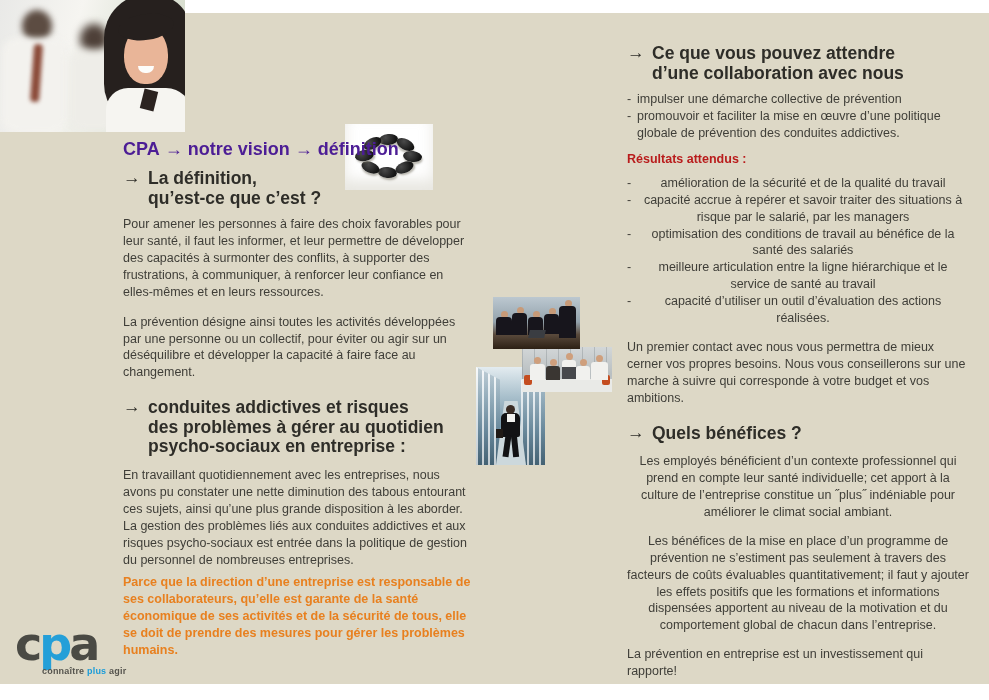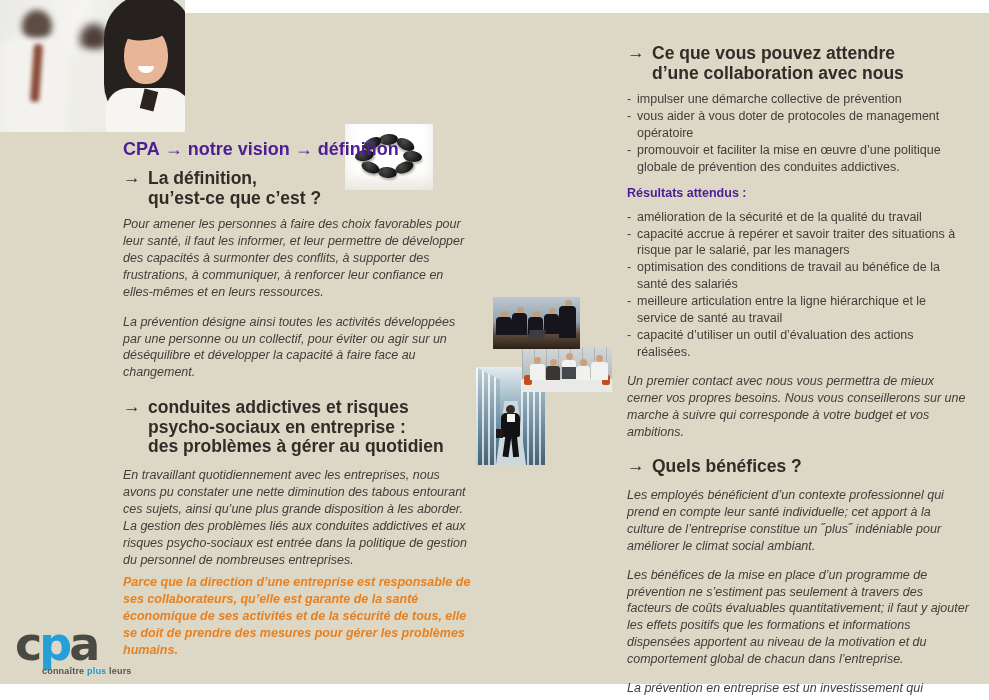--- a/index.html
+++ b/index.html
@@ -10,27 +10,27 @@
   
   .col{position:absolute;color:#3f3e38;font-size:12.5px;line-height:16.9px;}
   .col-left{left:123px;top:141px;width:350px;}
   .col-right{left:627px;top:44px;width:342px;}
   .crumb{color:#4c1d95;font-weight:bold;font-size:18px;margin-bottom:11px;}
   .crumb .arr{margin:0 5px;}
   .heading{position:relative;padding-left:25px;font-size:17.5px;font-weight:bold;
            color:#2e2d28;line-height:19.6px;margin-bottom:8px;}
   .heading .h-arrow{position:absolute;left:0;top:-1px;}
   .h-line{display:block;}
-  .para{margin:0 0 13px 0;font-style:italic;}
+  .para{margin:0 0 13px 0;}
   .para.tight{margin-bottom:6px;}
   .orange{color:#e8801f;font-weight:bold;}
-  .label-orange{color:#4c1d95;font-weight:bold;margin-bottom:7px;}
+  .label-orange{color:#b91c1c;font-weight:bold;margin-bottom:7px;}
   .bullets{margin-bottom:9px;}
   .bullet{position:relative;padding-left:10px;}
-  .bullet::before{content:"-";position:absolute;left:0;top:0;} .mb12{margin-bottom:12px;} .mb17{margin-bottom:17px;}
+  .bullet::before{content:"-";position:absolute;left:0;top:0;} .mb12{margin-bottom:12px;text-align:center;} .mb17{margin-bottom:17px;}
   .crumb2{margin-bottom:7px;}
   .heading.h2b{margin-bottom:10px;}
 
   
   .logo{position:absolute;left:15px;top:622px;width:120px;}
   .logo-word{font-family:"DejaVu Sans",sans-serif;font-weight:bold;font-size:46px;
              line-height:44px;letter-spacing:-3px;color:#4a4a44;}
   .logo-word .lp{color:#249fd8;}
   .tagline{margin-left:27px;margin-top:0px;font-size:9px;font-weight:bold;color:#55544e;letter-spacing:.2px;}
   .tagline .tblue{color:#1a9cd9;}
@@ -185,36 +185,35 @@
     <div class="heading">
       <span class="h-arrow">→</span>
       <span class="h-line">La définition,</span>
       <span class="h-line">qu’est-ce que c’est ?</span>
     </div>
     <p class="para">Pour amener les personnes à faire des choix favorables pour leur santé, il faut les informer, et leur permettre de développer des capacités à surmonter des conflits, à supporter des frustrations, à communiquer, à renforcer leur confiance en elles-mêmes et en leurs ressources.</p>
     <p class="para mb17">La prévention désigne ainsi toutes les activités développées par une personne ou un collectif, pour éviter ou agir sur un déséquilibre et développer la capacité à faire face au changement.</p>
     <div class="heading h2b">
       <span class="h-arrow">→</span>
       <span class="h-line">conduites addictives et risques</span>
+      <span class="h-line">des problèmes à gérer au quotidien</span>
       <span class="h-line">psycho-sociaux en entreprise :</span>
-      <span class="h-line">des problèmes à gérer au quotidien</span>
     </div>
     <p class="para tight">En travaillant quotidiennement avec les entreprises, nous avons pu constater une nette diminution des tabous entourant ces sujets, ainsi qu’une plus grande disposition à les aborder. La gestion des problèmes liés aux conduites addictives et aux risques psycho-sociaux est entrée dans la politique de gestion du personnel de nombreuses entreprises.</p>
     <p class="para orange">Parce que la direction d’une entreprise est responsable de ses collaborateurs, qu’elle est garante de la santé économique de ses activités et de la sécurité de tous, elle se doit de prendre des mesures pour gérer les problèmes humains.</p>
   </div>
 
   <div class="col col-right">
     <div class="heading">
       <span class="h-arrow">→</span>
       <span class="h-line">Ce que vous pouvez attendre</span>
       <span class="h-line">d’une collaboration avec nous</span>
     </div>
     <div class="bullets">
       <div class="bullet">impulser une démarche collective de prévention</div>
-      <div class="bullet">vous aider à vous doter de protocoles de management opératoire</div>
       <div class="bullet">promouvoir et faciliter la mise en œuvre d’une politique globale de prévention des conduites addictives.</div>
     </div>
     <div class="label-orange">Résultats attendus :</div>
     <div class="bullets mb12">
       <div class="bullet">amélioration de la sécurité et de la qualité du travail</div>
       <div class="bullet">capacité accrue à repérer et savoir traiter des situations à risque par le salarié, par les managers</div>
       <div class="bullet">optimisation des conditions de travail au bénéfice de la santé des salariés</div>
       <div class="bullet">meilleure articulation entre la ligne hiérarchique et le service de santé au travail</div>
       <div class="bullet">capacité d’utiliser un outil d’évaluation des actions réalisées.</div>
     </div>
@@ -228,16 +227,16 @@
     <p class="para">La prévention en entreprise est un investissement qui rapporte!</p>
   </div>
 
   <div class="logo">
     <div class="logo-word">
       <span class="lc">c</span><span class="lp">p</span><span class="la">a</span>
     </div>
     <div class="tagline">
       <span>connaître</span>
       <span class="tblue">plus</span>
-      <span>leurs</span>
+      <span>agir</span>
     </div>
   </div>
 </div>
 
 </body></html>

